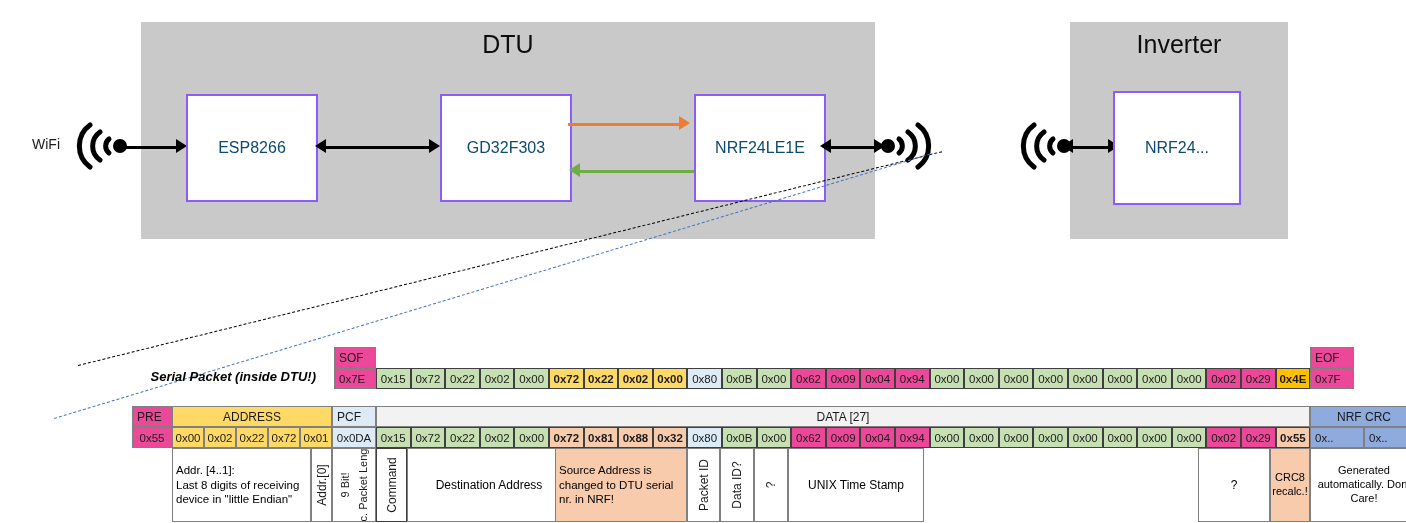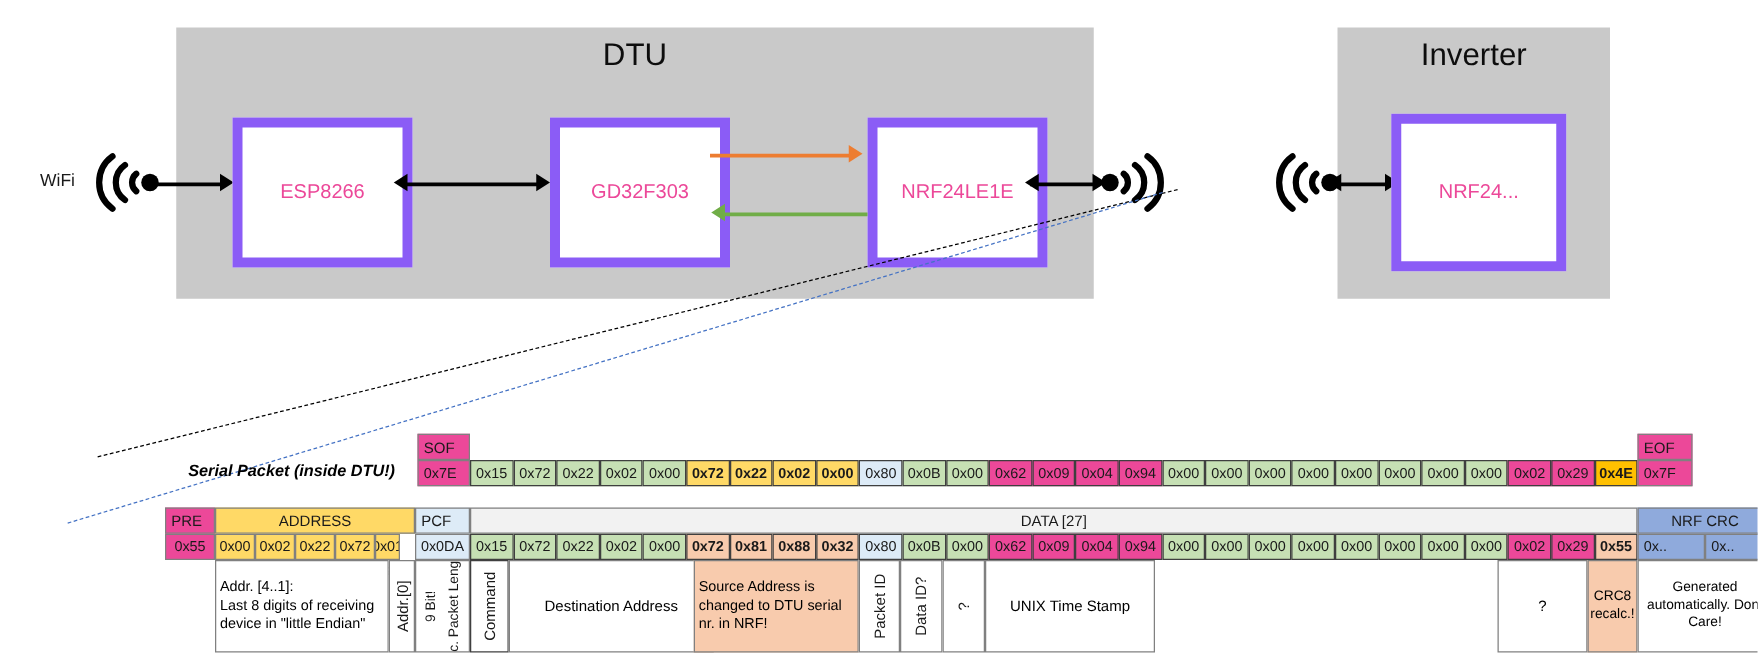--- a/index.html
+++ b/index.html
@@ -12,23 +12,23 @@
 
   
   .enclosure{
     position:absolute;background:#c9c9c9;
   }
   .enclosure .encl-title{
     position:absolute;left:0;right:0;top:8px;
     text-align:center;font-size:25px;color:#0d0d0d;
   }
   .chip{
-    position:absolute;background:#ffffff;border:8px solid #8b5cf6;
+    position:absolute;background:#ffffff;border:2px solid #8b5cf6;
     display:flex;align-items:center;justify-content:center;
-    font-size:16px;color:#ec4899;
+    font-size:16px;color:#0c4a6e;
   }
   .hline{position:absolute;height:0;border-top:3px solid #000;}
   .hline.orange{border-top:3px solid #ED7D31;}
   .hline.green{border-top:3px solid #70AD47;}
   .arrowR,.arrowL{position:absolute;width:0;height:0;}
   .arrowR{border-top:7px solid transparent;border-bottom:7px solid transparent;border-left:11px solid #000;}
   .arrowL{border-top:7px solid transparent;border-bottom:7px solid transparent;border-right:11px solid #000;}
   .arrowR.orange{border-left-color:#ED7D31;}
   .arrowL.green{border-right-color:#70AD47;}
   .wifi-label{position:absolute;font-size:14px;}
@@ -209,21 +209,21 @@
   <div class="cell hdr blue lefttext" style="left:320px;top:406px;width:44px;height:21px;">PCF</div>
   <div class="cell hdr lightgray" style="left:364px;top:406px;width:934px;height:21px;">DATA [27]</div>
   <div class="cell hdr bluehdr" style="left:1298px;top:406px;width:108px;height:21px;">NRF CRC</div>
 
   <div class="cell gray" style="left:120px;top:427px;width:40px;height:21px;">0x55</div>
   <div id="nrf-address">
       <div class="cell yellow" style="left: 160px; top: 427px; width: 32px; height: 21px;">0x00</div>
       <div class="cell yellow" style="left: 192px; top: 427px; width: 32px; height: 21px;">0x02</div>
       <div class="cell yellow" style="left: 224px; top: 427px; width: 32px; height: 21px;">0x22</div>
       <div class="cell yellow" style="left: 256px; top: 427px; width: 32px; height: 21px;">0x72</div>
-      <div class="cell yellow" style="left: 288px; top: 427px; width: 20px; height: 21px;">0x01</div>
+      <div class="cell yellow" style="left: 288px; top: 427px; width: 32px; height: 21px;">0x01</div>
     </div>
   <div class="cell blue" style="left:320px;top:427px;width:44px;height:21px;">0x0DA</div>
 
   <div id="nrf-bytes">
       <div class="cell green darkborder" style="left: 364px; top: 427px; width: 34.6px; height: 21px;">0x15</div>
       <div class="cell green darkborder" style="left: 398.6px; top: 427px; width: 34.6px; height: 21px;">0x72</div>
       <div class="cell green darkborder" style="left: 433.2px; top: 427px; width: 34.6px; height: 21px;">0x22</div>
       <div class="cell green darkborder" style="left: 467.8px; top: 427px; width: 34.6px; height: 21px;">0x02</div>
       <div class="cell green darkborder" style="left: 502.4px; top: 427px; width: 34.6px; height: 21px;">0x00</div>
       <div class="cell salmon b darkborder" style="left: 537px; top: 427px; width: 34.6px; height: 21px;">0x72</div>

